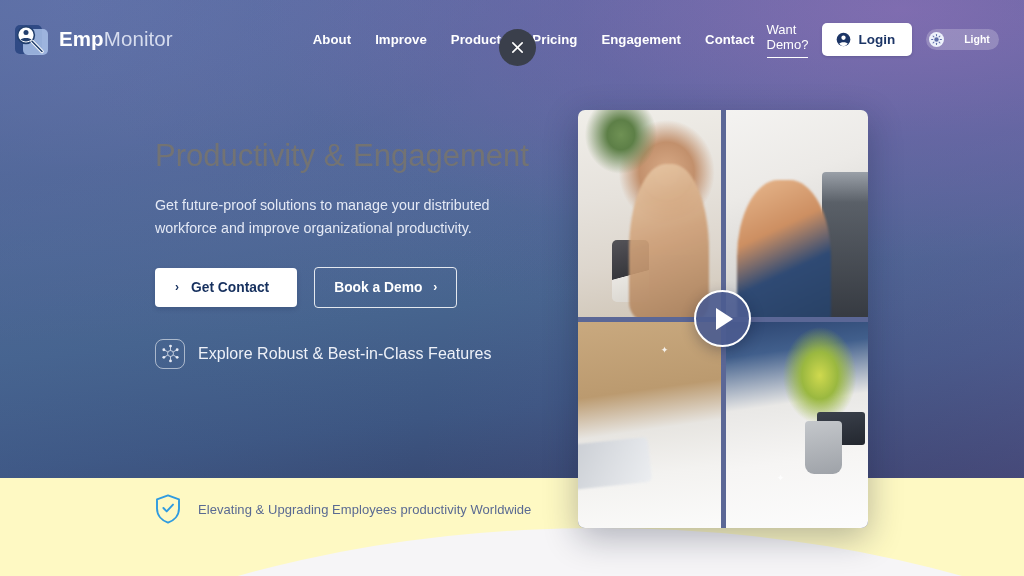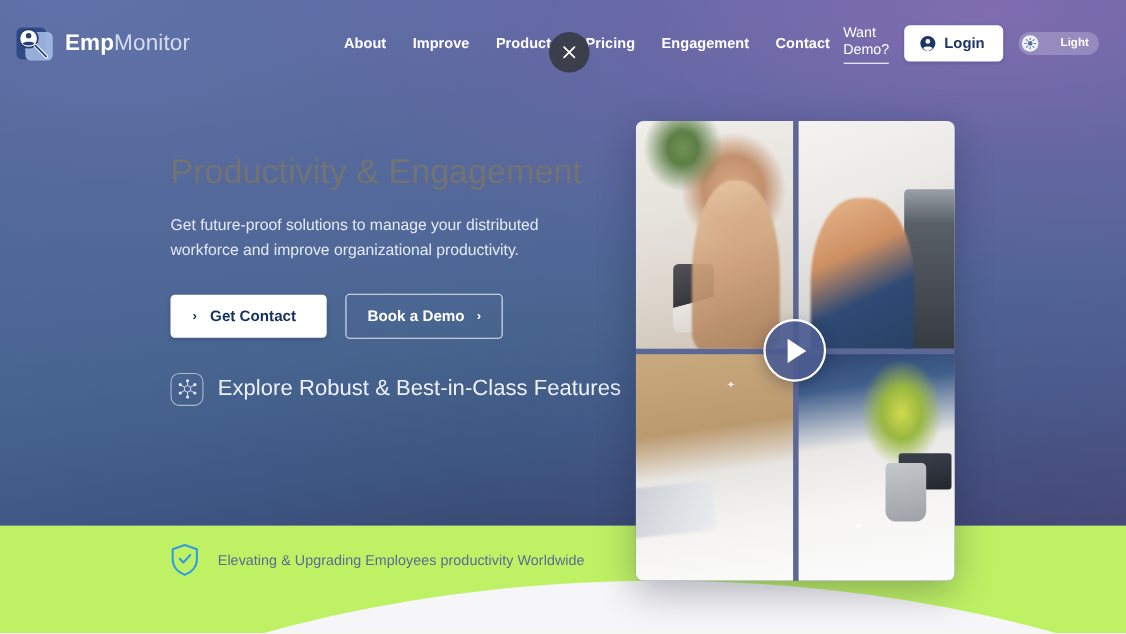--- a/index.html
+++ b/index.html
@@ -135,21 +135,21 @@
     cursor:pointer;
   }
   .chev { font-size:12px; font-weight:700; line-height:1; }
 
   .explore { margin-top:31px; display:flex; align-items:center; gap:13px; cursor:pointer; }
   .explore-icon {
     width:30px; height:30px; border-radius:8px;
     border:1.3px solid rgba(255,255,255,.55);
     display:flex; align-items:center; justify-content:center; flex:none;
   }
-  .explore-text { color:#eef1f8; font-size:20px; font-weight:400; letter-spacing:.05px; }
+  .explore-text { color:#eef1f8; font-size:16px; font-weight:400; letter-spacing:.05px; }
 
   
   .media {
     position:absolute; left:578px; top:110px; width:290px; height:418px;
     z-index:14; border-radius:7px; overflow:hidden;
     box-shadow:0 10px 34px rgba(16,22,50,.30);
     background:#5b6796;
     display:grid; grid-template-columns:1fr 1fr; grid-template-rows:1fr 1fr; gap:5px;
   }
   .cell { position:relative; overflow:hidden; }
@@ -214,21 +214,21 @@
   }
   .play .tri {
     width:0; height:0; margin-left:4px;
     border-left:17px solid #ffffff;
     border-top:11px solid transparent; border-bottom:11px solid transparent;
   }
 
   
   .below {
     position:absolute; left:0; top:478px; width:1024px; height:98px;
-    background:#bef264; overflow:hidden; z-index:8;
+    background:#fef9c3; overflow:hidden; z-index:8;
   }
   .arc {
     position:absolute; left:-180px; top:50px; width:1560px; height:420px;
     background:#f6f5f7; border-radius:50% 50% 0 0 / 100% 100% 0 0;
   }
   .badge-row {
     position:absolute; left:155px; top:16px; display:flex; align-items:center; gap:17px; z-index:3;
   }
   .badge-text { color:#5a6a92; font-size:13px; font-weight:400; letter-spacing:.05px; }
 </style>

